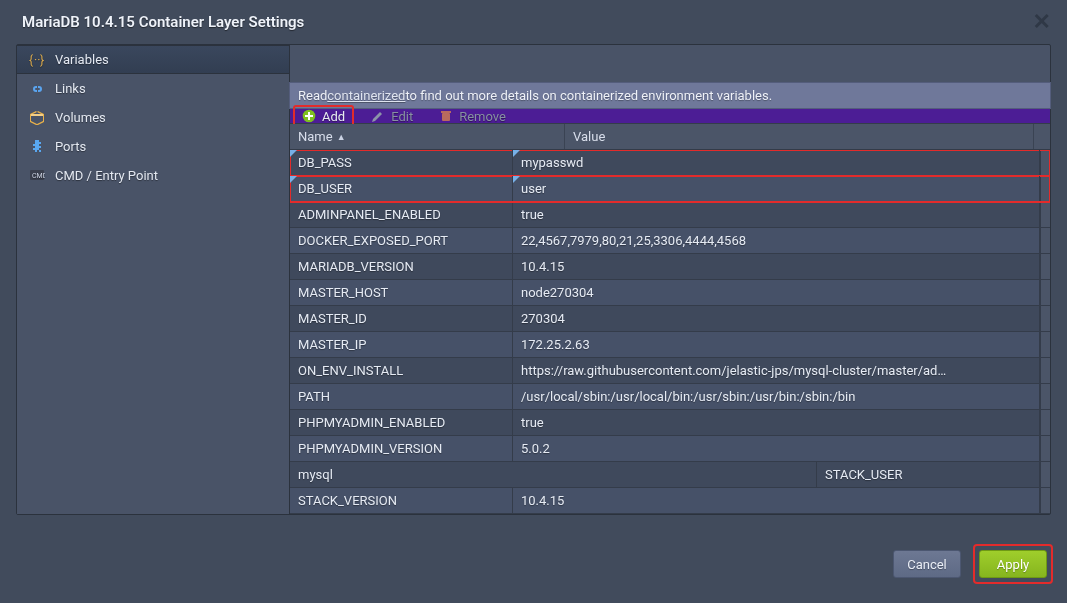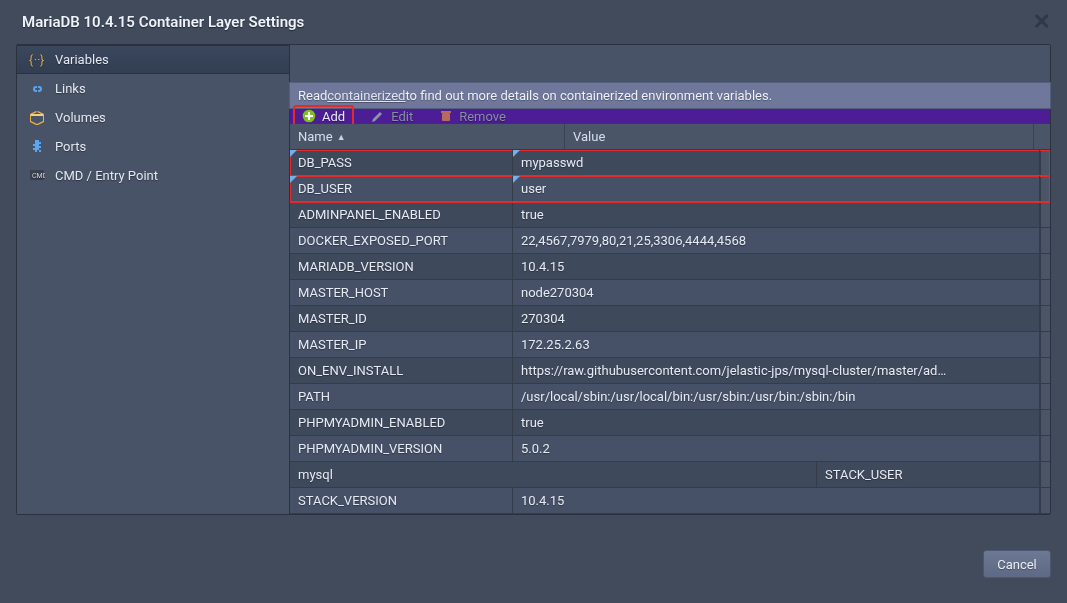--- a/index.html
+++ b/index.html
@@ -397,13 +397,16 @@
             <span style="padding-left:2px">10.4.15</span>
           </div>
           <div class="scroll-gutter-col"></div>
         </div>
       </div>
   </div>
 </div>
 
 <div class="footer">
   <div class="btn cancel">Cancel</div>
+  <div class="apply-outline">
+    <div class="btn apply">Apply</div>
+  </div>
 </div>
 
 </body></html>

